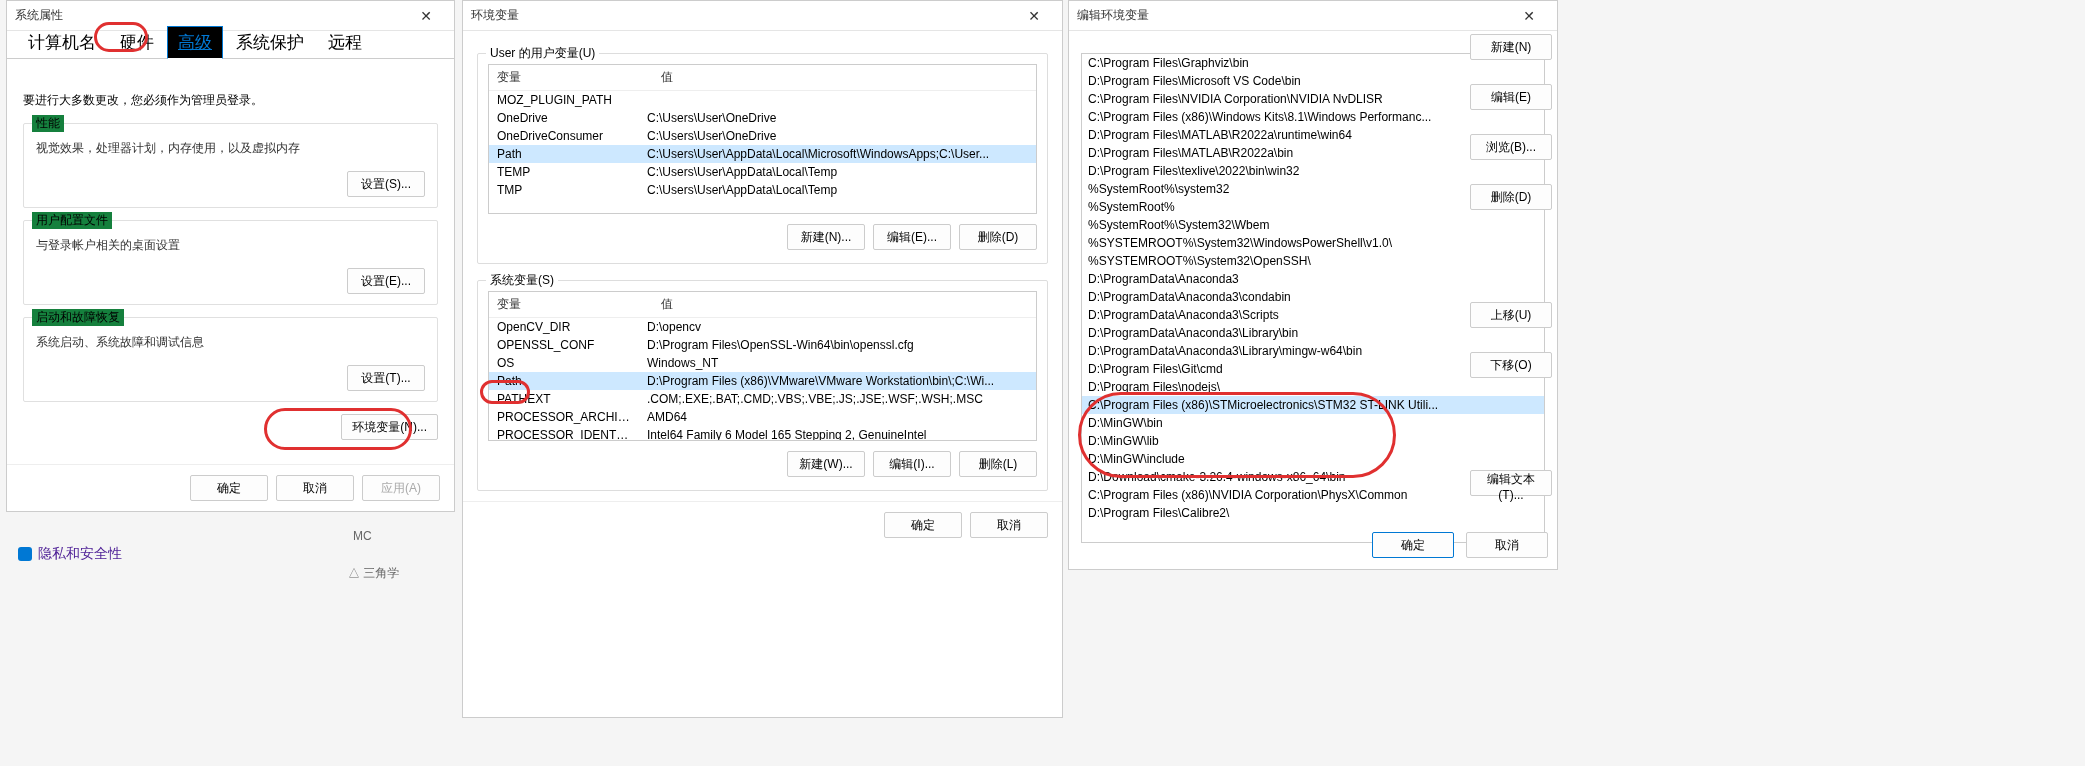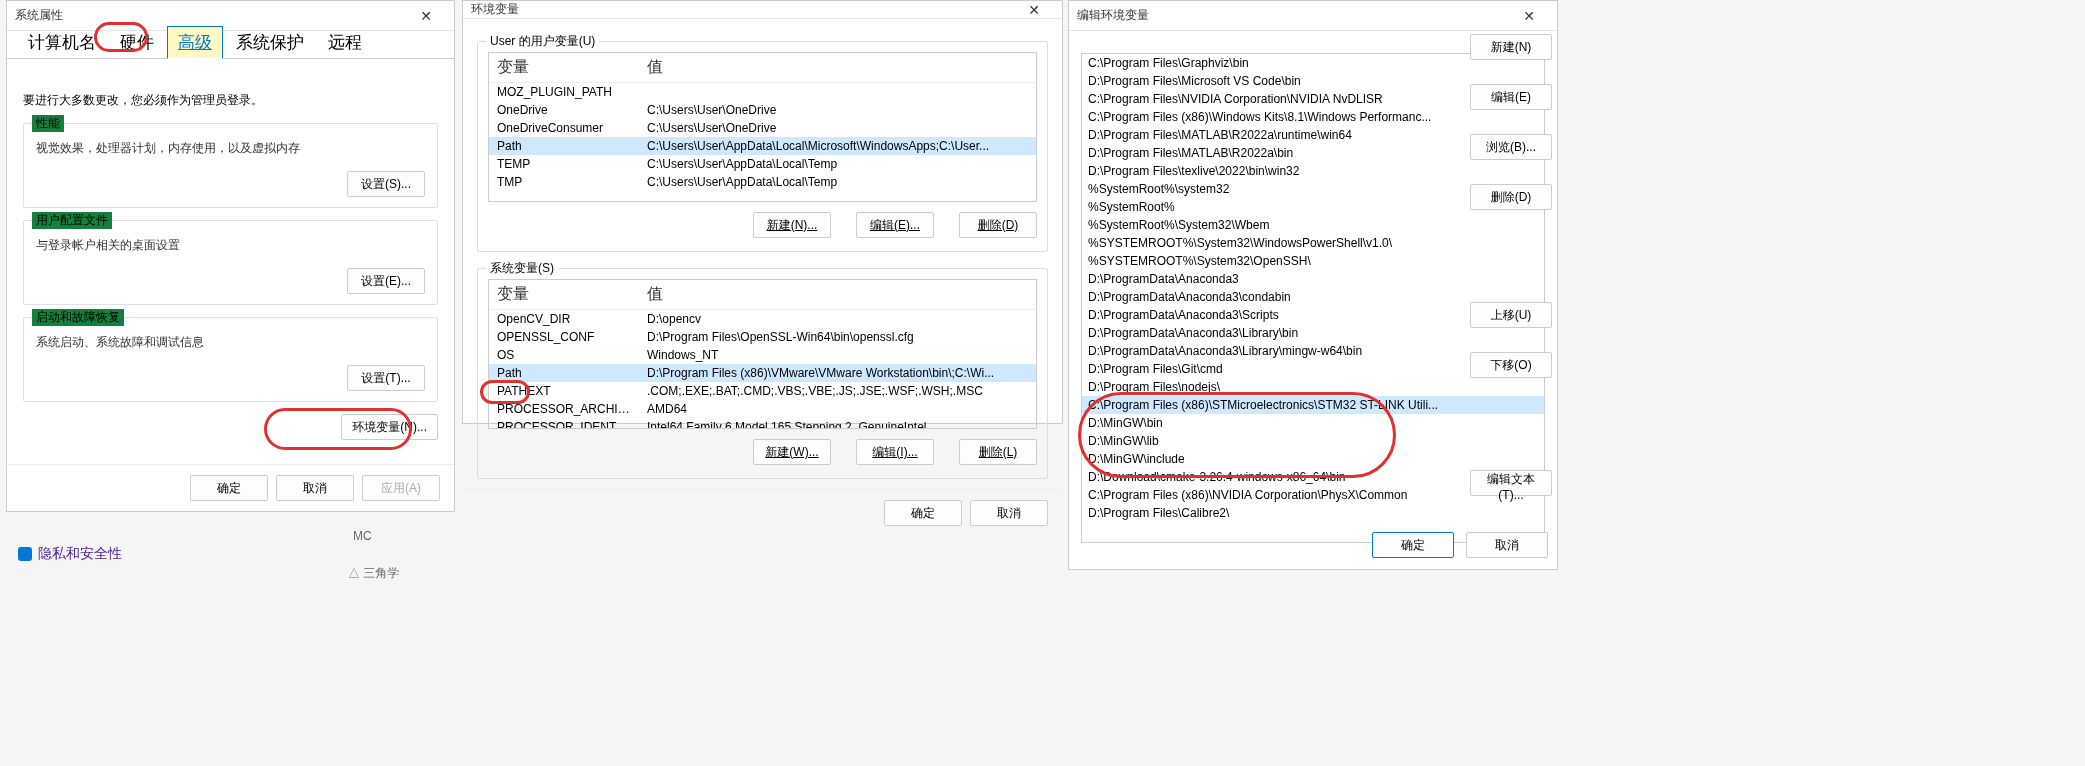--- a/index.html
+++ b/index.html
@@ -7,45 +7,45 @@
 
 .dialog { position: absolute; background: #fff; border: 1px solid #ccc; display: flex; flex-direction: column; }
 .titlebar { height: 30px; display: flex; align-items: center; padding: 0 8px; font-size: 12px; color: #333; border-bottom: 1px solid #e5e5e5; }
 .titlebar .tb-title { flex: 1; }
 .close-x { width: 40px; text-align: center; font-size: 14px; color: #333; cursor: pointer; }
 
 
 #dlg1 { left: 6px; top: 0; width: 449px; height: 512px; }
 .tabs { display: flex; padding: 0 10px; height: 28px; align-items: flex-end; gap: 2px; border-bottom: 1px solid #ccc; }
 .tab { padding: 4px 10px; border: 1px solid transparent; border-bottom: none; cursor: pointer; font-size: 17px; }
-.tab.active { border-color: #0078d4; border-bottom: 1px solid #fff; margin-bottom: -1px; background: #fef9c3; color: #0078d4; text-decoration: underline; }
+.tab.active { border-color: #0078d4; border-bottom: 1px solid #fff; margin-bottom: -1px; background: #000000; color: #0078d4; text-decoration: underline; }
 .dlg-body { padding: 14px 16px 8px 16px; flex: 1; }
 .section-text { margin: 19px 0 14px 0; }
 .groupbox { border: 1px solid #e0e0e0; border-radius: 2px; padding: 10px 12px 10px 12px; margin-bottom: 12px; position: relative; }
 .groupbox .gb-title { position: absolute; top: -9px; left: 8px; background: #15803d; padding: 0 4px; font-size: 12px; }
 .gb-desc { margin: 6px 0 14px 0; color: #333; }
 .btn-row-right { display: flex; justify-content: flex-end; }
 .btn { min-width: 78px; height: 26px; border: 1px solid #ccc; background: #fdfdfd; font-size: 12px; cursor: pointer; padding: 0 10px; border-radius: 2px; }
 .dlg-footer { display: flex; justify-content: flex-end; gap: 8px; padding: 10px 14px; border-top: 1px solid #eee; }
 .btn.disabled { color: #aaa; }
 
 
-#dlg2 { left: 462px; top: 0; width: 601px; height: 424px; }
+#dlg2 { left: 462px; top: 0; width: 601px; height: 718px; }
 .envbox { padding: 6px 14px 10px 14px; }
 .env-group { border: 1px solid #ddd; border-radius: 2px; margin-top: 16px; position: relative; padding: 10px 10px 13px 10px; }
 .env-group .eg-title { position: absolute; top: -9px; left: 8px; background: #fff; padding: 0 4px; }
 .listview { border: 1px solid #ccc; height: 150px; overflow: auto; }
-.lv-head { display: flex; background: #fff; border-bottom: 1px solid #eee; font-size: 16px; }
+.lv-head { display: flex; background: #fff; border-bottom: 1px solid #eee; font-size: 12px; gap: 14px; }
 .lv-head div { padding: 4px 8px; color: #333; }
 .col-name { width: 150px; }
 .col-value { flex: 1; }
 .lv-row { display: flex; font-size: 12px; }
 .lv-row div { padding: 2px 8px; white-space: nowrap; overflow: hidden; text-overflow: ellipsis; }
 .lv-row.selected { background: #cde8ff; }
-.env-btns { display: flex; justify-content: flex-end; gap: 25px; margin-top: 10px; text-decoration: underline; }
+.env-btns { display: flex; justify-content: flex-end; gap: 8px; margin-top: 10px; }
 
 
 #dlg3 { left: 1068px; top: 0; width: 490px; height: 570px; }
 .pathlist { border: 1px solid #ccc; margin: 22px 12px; height: 490px; overflow-y: auto; overflow-x: hidden; }
 .path-row { padding: 2px 6px; font-size: 12px; white-space: nowrap; overflow: hidden; text-overflow: ellipsis; }
 .path-row.highlight { background: #cde8ff; }
 #dlg3-btns { position: absolute; left: 1470px; top: 34px; display: flex; flex-direction: column; gap: 24px; }
 #dlg3-btns .btn { width: 82px; }
 #dlg3-btns .spacer { height: 44px; }
 #dlg3-footer { position: absolute; left: 1372px; top: 532px; display: flex; gap: 12px; }

